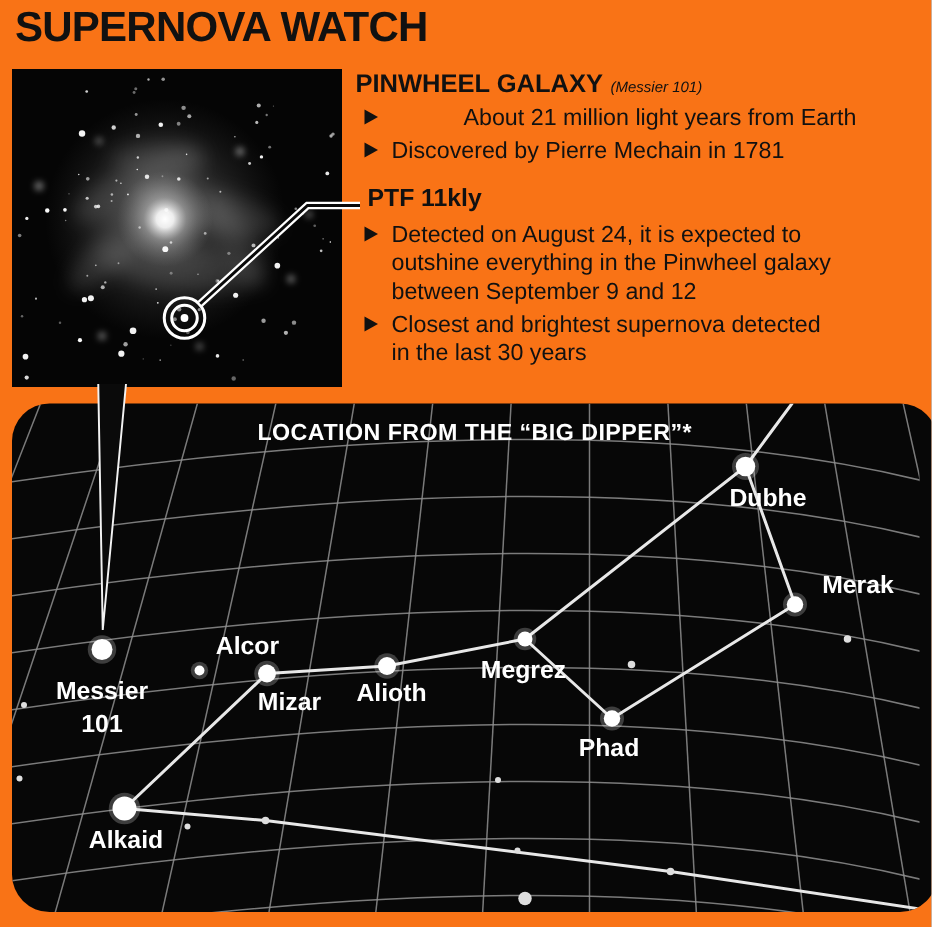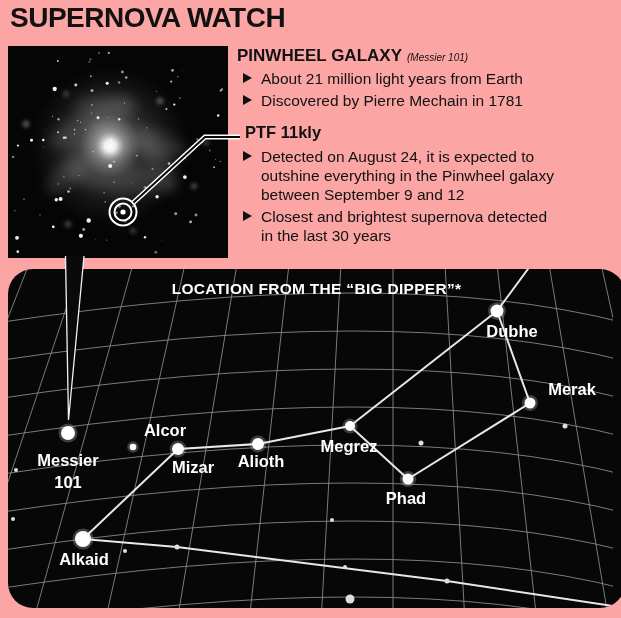--- a/index.html
+++ b/index.html
@@ -1,16 +1,16 @@
 <!DOCTYPE html>
 <html><head>
 <meta charset="utf-8">
 <style>
   html,body{margin:0;padding:0;background:#fff;}
-  .page{position:relative;width:621px;height:618px;background:#fca5a5;overflow:hidden;
+  .page{position:relative;width:621px;height:618px;background:#f97316;overflow:hidden;
         font-family:"Liberation Sans","DejaVu Sans",sans-serif;color:#111;}
   .main-title{position:absolute;left:10px;top:2px;font-size:28px;font-weight:bold;
               letter-spacing:-0.5px;color:#111;}
   .galaxy-svg{position:absolute;left:8px;top:46px;}
   
   .info{position:absolute;left:237px;top:46px;width:384px;}
   .info-block{position:absolute;left:0;}
   .info-heading{font-size:17px;font-weight:bold;white-space:nowrap;}
   .info-heading .note{font-weight:normal;font-style:italic;font-size:10px;margin-left:5px;}
   .ptf-heading{font-size:16.5px;font-weight:bold;margin-left:8px;text-align:right;}
@@ -195,21 +195,21 @@
       <path d="M125.5,156.5 L197,91 L232,91" fill="none" stroke="#0a0a0a" stroke-width="2"></path>
     </g>
   </svg>
 
   <div class="info">
     <div class="info-block" style="top:0;">
       <span class="info-heading">
         <span>PINWHEEL GALAXY</span><span class="note">(Messier 101)</span>
       </span>
     </div>
-    <div class="info-block bullet-row" style="top:23px;">
+    <div class="info-block bullet-row" style="top:23px;gap:48px;">
       <span class="tri"></span>
       <span class="bullet-text">About 21 million light years from Earth</span>
     </div>
     <div class="info-block bullet-row" style="top:45px;">
       <span class="tri"></span>
       <span class="bullet-text">Discovered by Pierre Mechain in 1781</span>
     </div>
     <div class="info-block" style="top:77px;">
       <span class="ptf-heading">PTF 11kly</span>
     </div>

